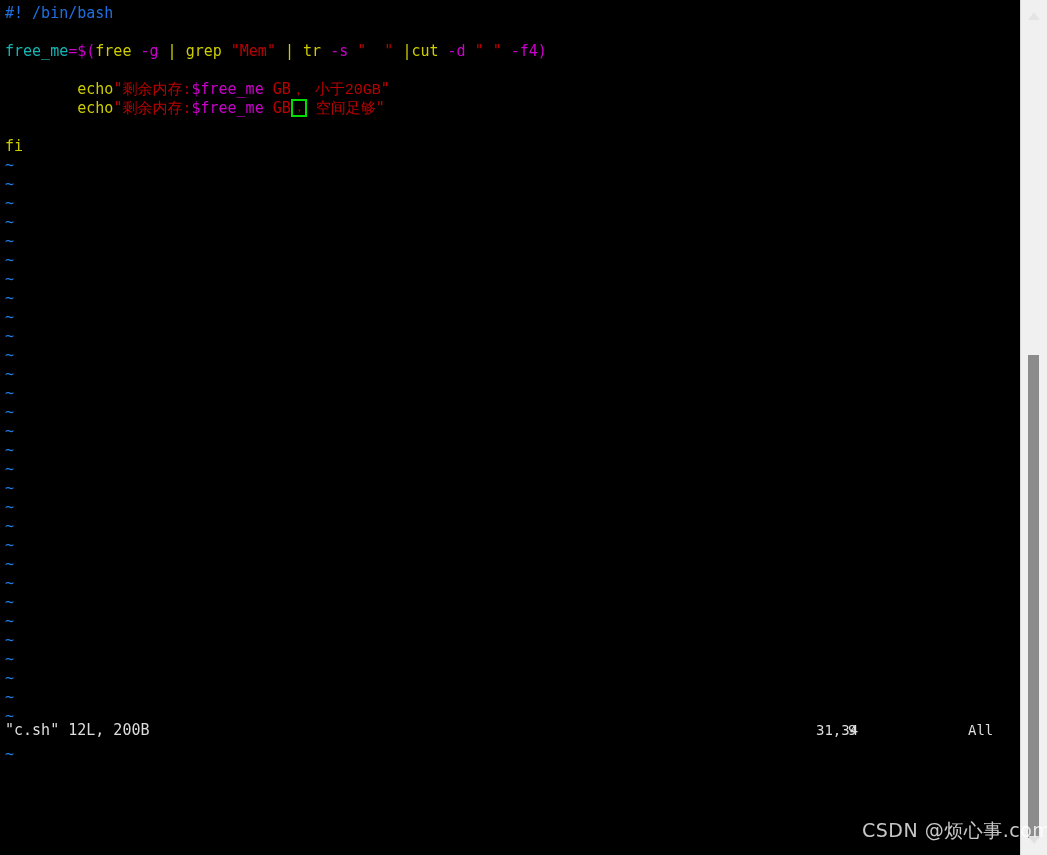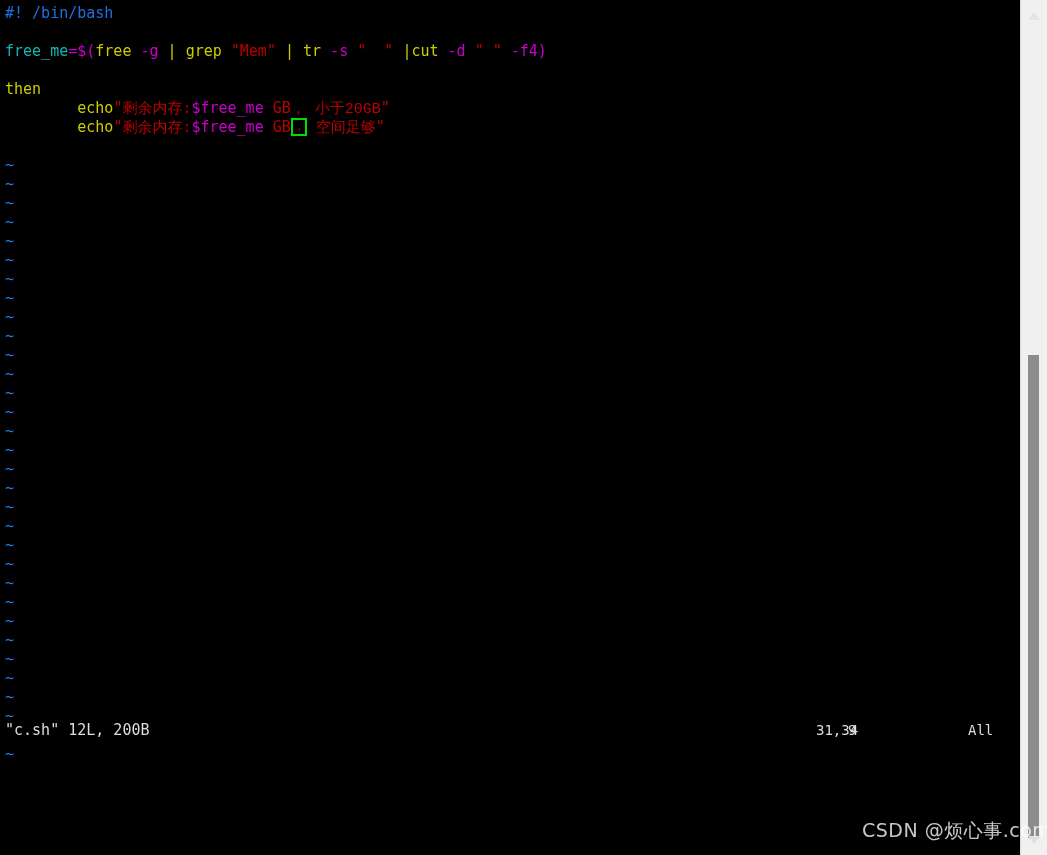--- a/index.html
+++ b/index.html
@@ -167,29 +167,29 @@
 
     <div class="line"><span class="c-comment">#! /bin/bash</span></div>
 
     <div class="line">&nbsp;</div>
 
     <div class="line"><span class="c-ident">free_me</span><span class="c-oper">=</span><span class="c-oper">$(</span><span class="c-cmd">free</span><span class="c-plain"> </span><span class="c-oper">-g</span><span class="c-plain"> </span><span class="c-pipe">|</span><span class="c-plain"> </span><span class="c-cmd">grep</span><span class="c-plain"> </span><span class="c-str">"Mem"</span><span class="c-plain"> </span><span class="c-pipe">|</span><span class="c-plain"> </span><span class="c-cmd">tr</span><span class="c-plain"> </span><span class="c-oper">-s</span><span class="c-plain"> </span><span class="c-str">"</span><span class="c-str">  </span><span class="c-str">"</span><span class="c-plain"> </span><span class="c-pipe">|</span><span class="c-cmd">cut</span><span class="c-plain"> </span><span class="c-oper">-d</span><span class="c-plain"> </span><span class="c-str">" "</span><span class="c-plain"> </span><span class="c-oper">-f4</span><span class="c-oper">)</span></div>
 
     <div class="line">&nbsp;</div>
 
 
-    <div class="line"><span class="c-kw">then</span></div>
 
     <div class="line"><span class="c-plain">        </span><span class="c-cmd">echo</span><span class="c-str">"</span><span class="c-str cjk">剩余内存:</span><span class="c-var">$free_me</span><span class="c-str"> GB</span><span class="c-str cjk">，</span><span class="c-str cjk"> 小于20GB</span><span class="c-str">"</span></div>
 
 
     <div class="line"><span class="c-plain">        </span><span class="c-cmd">echo</span><span class="c-str">"</span><span class="c-str cjk">剩余内存:</span><span class="c-var">$free_me</span><span class="c-str"> GB</span><span class="cursor-box cjk">，</span><span class="c-str cjk"> 空间足够</span><span class="c-str">"</span></div>
 
     <div class="line">&nbsp;</div>
 
+    <div class="line"><span class="c-kw">fi</span></div>
 
     <div id="filler-lines">
         <div class="line"><span class="c-tilde">~</span></div>
         <div class="line"><span class="c-tilde">~</span></div>
         <div class="line"><span class="c-tilde">~</span></div>
         <div class="line"><span class="c-tilde">~</span></div>
         <div class="line"><span class="c-tilde">~</span></div>
         <div class="line"><span class="c-tilde">~</span></div>
         <div class="line"><span class="c-tilde">~</span></div>
         <div class="line"><span class="c-tilde">~</span></div>

